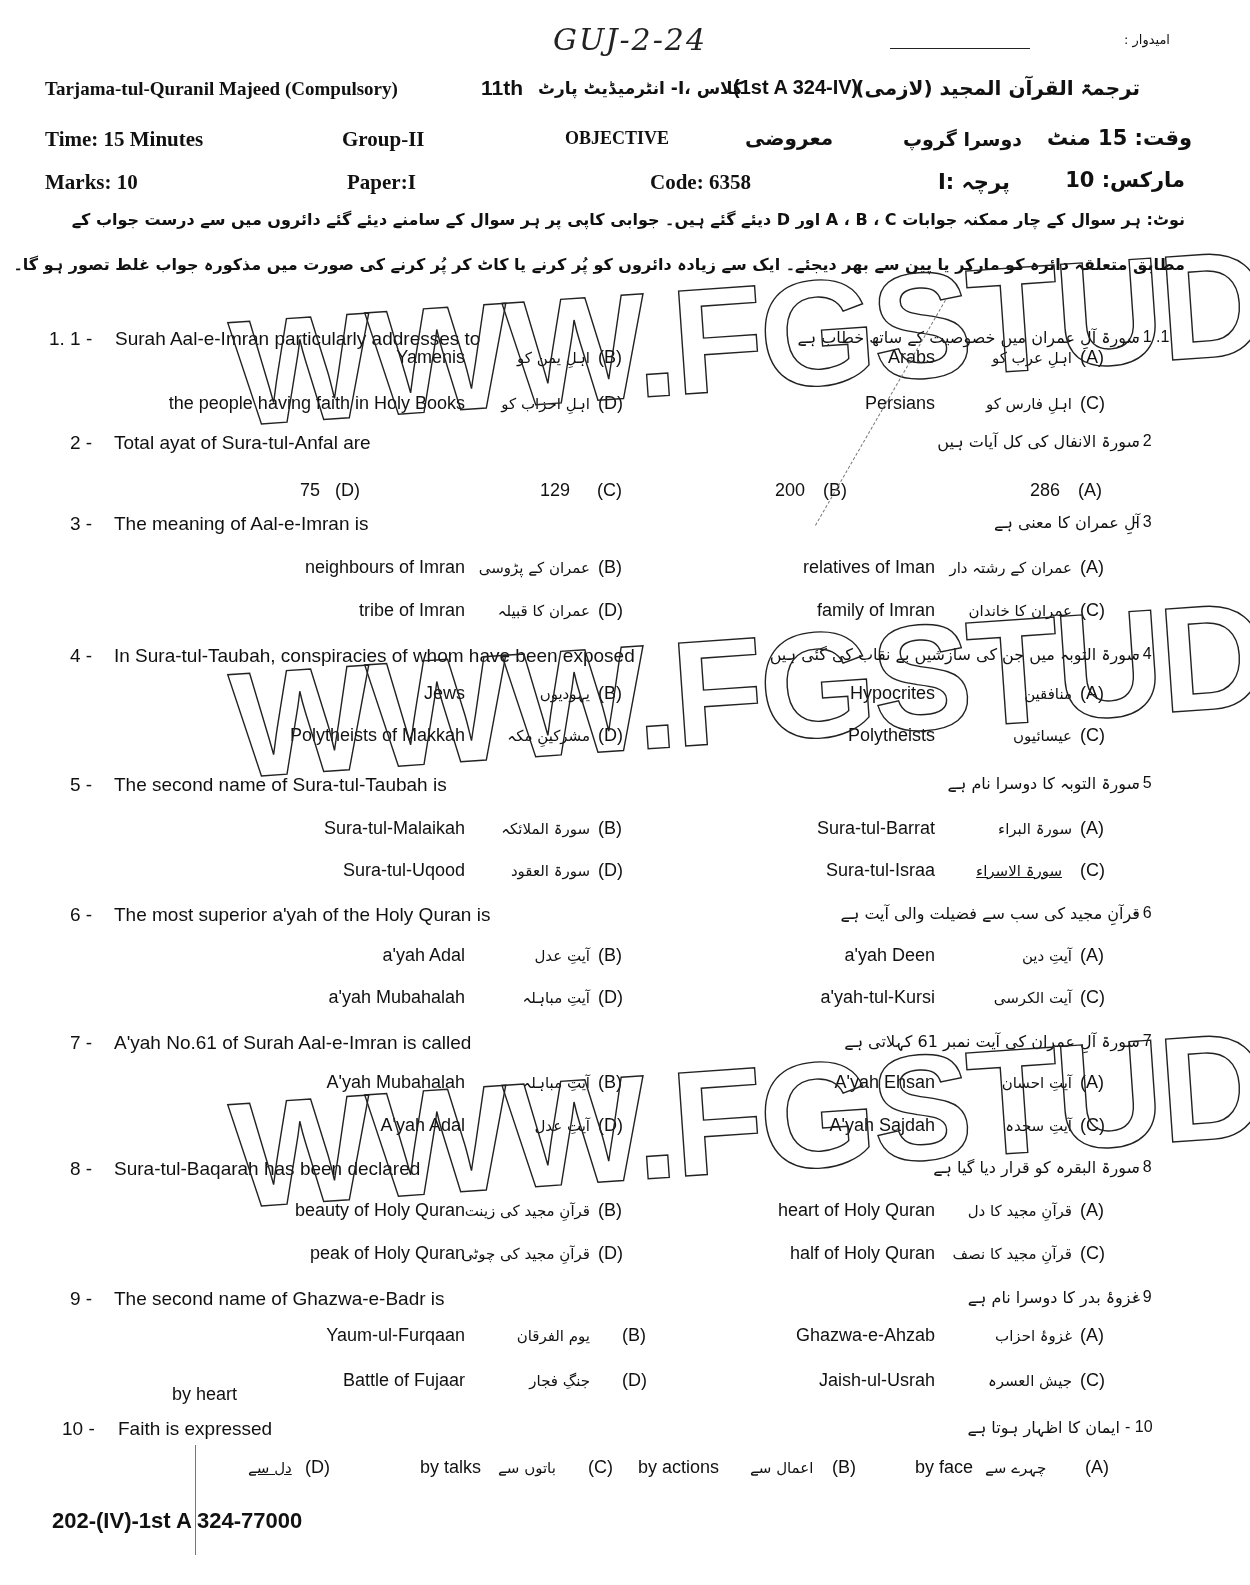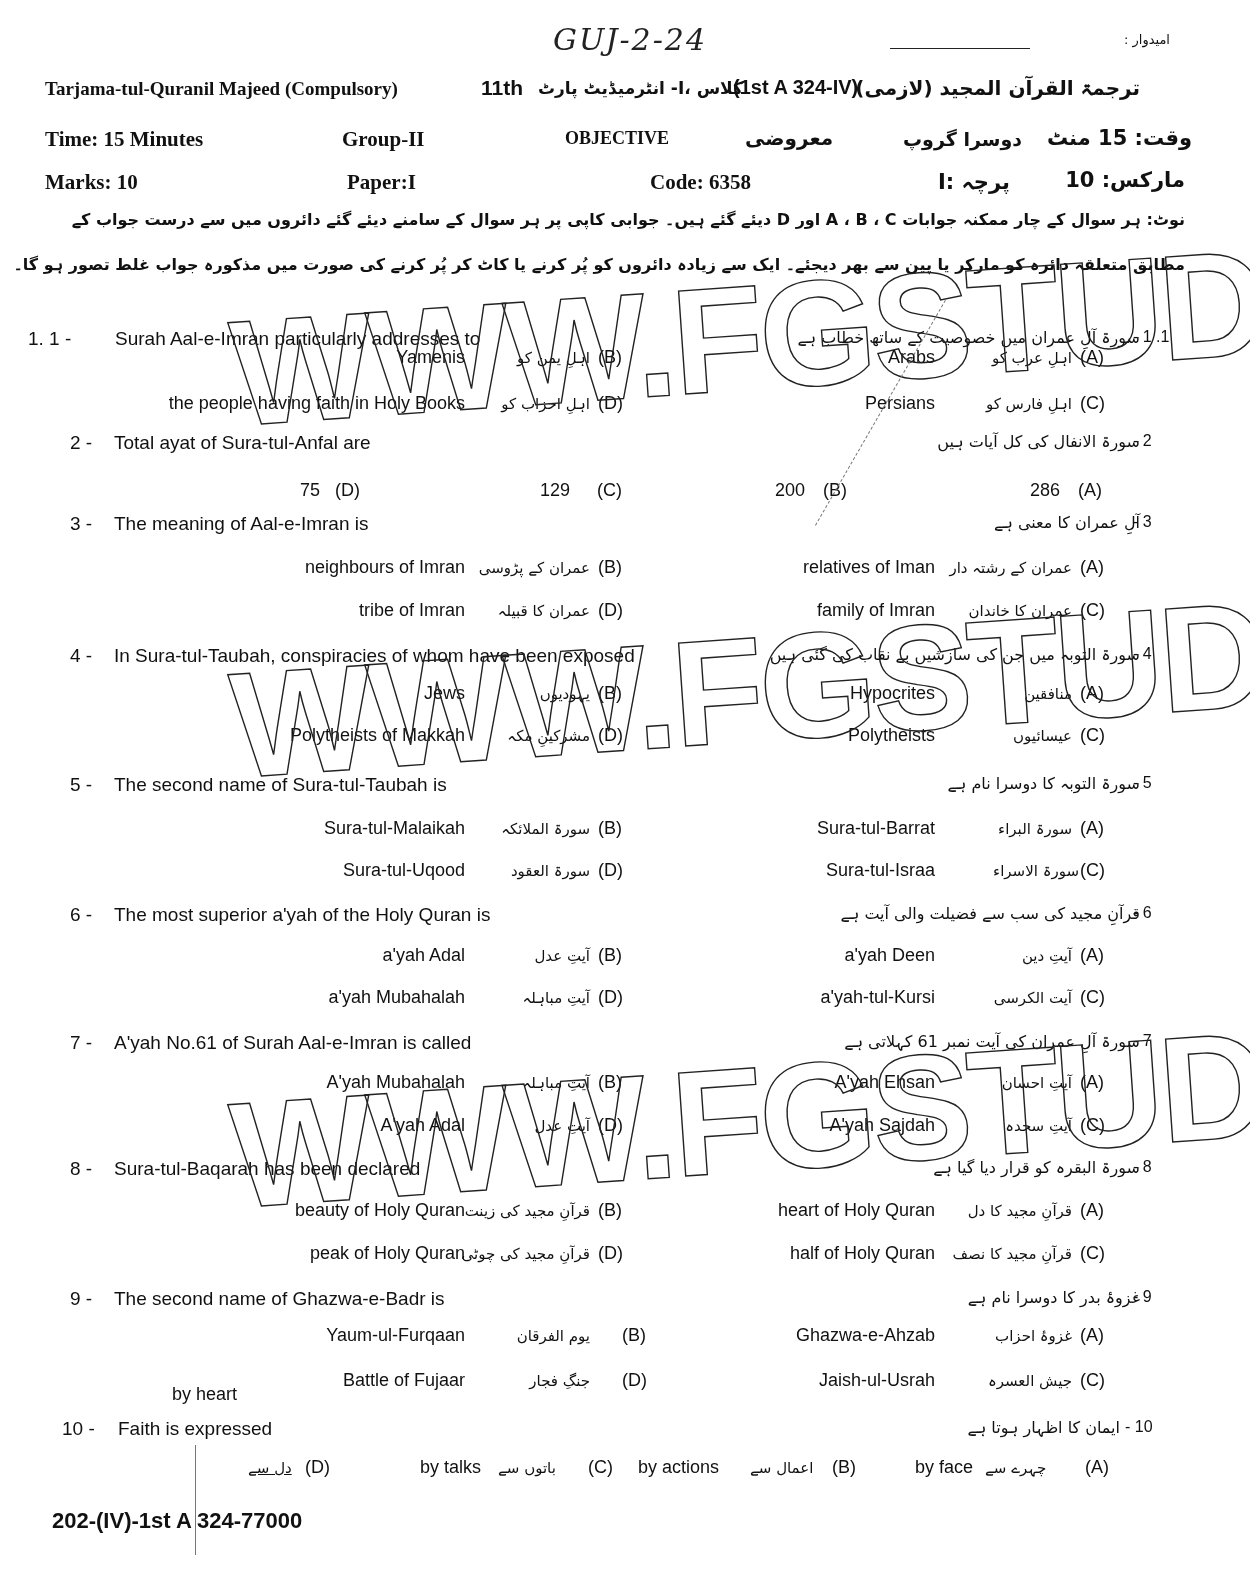--- a/index.html
+++ b/index.html
@@ -41,21 +41,21 @@
 <div class="abs serif hdr" style="left:45px;top:170px;">Marks: 10</div>
 <div class="abs serif hdr" style="left:347px;top:170px;">Paper:I</div>
 <div class="abs serif hdr" style="left:650px;top:170px;">Code: 6358</div>
 <div class="abs urdu" style="left:938px;top:170px;font-size:21px;font-weight:bold;">پرچہ :I</div>
 <div class="abs urdu" style="right:65px;top:168px;font-size:21px;font-weight:bold;">مارکس: 10</div>
 
 <div class="abs urdu" style="right:65px;top:210px;font-size:16px;font-weight:bold;">نوٹ: ہر سوال کے چار ممکنہ جوابات A ، B ، C اور D دیئے گئے ہیں۔ جوابی کاپی پر ہر سوال کے سامنے دیئے گئے دائروں میں سے درست جواب کے</div>
 <div class="abs urdu" style="right:65px;top:255px;font-size:16px;font-weight:bold;">مطابق متعلقہ دائرہ کو مارکر یا پین سے بھر دیجئے۔ ایک سے زیادہ دائروں کو پُر کرنے یا کاٹ کر پُر کرنے کی صورت میں مذکورہ جواب غلط تصور ہو گا۔</div>
 
 <div id="questions">
-    <div class="abs sans q" style="left:28px;top:328px;text-align:center;">1. 1 -</div>
+    <div class="abs sans q" style="left:49px;top:328px;text-align:center;">1. 1 -</div>
     <div class="abs sans q" style="left:115px;top:328px;">Surah Aal-e-Imran particularly addresses to</div>
     <div class="abs urdu ur-q" style="right:110px;top:328px;">سورۃ آلِ عمران میں خصوصیت کے ساتھ خطاب ہے</div>
     <div class="abs sans ur-q" style="left:1133px;top:328px;">- 1 .1</div>
     <div class="abs sans opt" style="right:785px;top:347px;text-align:right;">Yamenis</div>
     <div class="abs urdu ur-o" style="right:660px;top:349px;">اہلِ یمن کو</div>
     <div class="abs sans opt" style="left:598px;top:347px;">(B)</div>
     <div class="abs sans opt" style="right:785px;top:393px;text-align:right;">the people having faith in Holy Books</div>
     <div class="abs urdu ur-o" style="right:660px;top:395px;">اہلِ احزاب کو</div>
     <div class="abs sans opt" style="left:598px;top:393px;">(D)</div>
     <div class="abs sans opt" style="right:315px;top:347px;text-align:right;">Arabs</div>
@@ -115,21 +115,21 @@
     <div class="abs sans opt" style="right:785px;top:818px;text-align:right;">Sura-tul-Malaikah</div>
     <div class="abs urdu ur-o" style="right:660px;top:820px;">سورۃ الملائکہ</div>
     <div class="abs sans opt" style="left:598px;top:818px;">(B)</div>
     <div class="abs sans opt" style="right:785px;top:860px;text-align:right;">Sura-tul-Uqood</div>
     <div class="abs urdu ur-o" style="right:660px;top:862px;">سورۃ العقود</div>
     <div class="abs sans opt" style="left:598px;top:860px;">(D)</div>
     <div class="abs sans opt" style="right:315px;top:818px;text-align:right;">Sura-tul-Barrat</div>
     <div class="abs urdu ur-o" style="right:178px;top:820px;">سورۃ البراء</div>
     <div class="abs sans opt" style="left:1080px;top:818px;">(A)</div>
     <div class="abs sans opt" style="right:315px;top:860px;text-align:right;">Sura-tul-Israa</div>
-    <div class="abs urdu ur-o" style="right:171px;top:862px;">سورۃ الاسراء</div>
+    <div class="abs urdu ur-o" style="right:188px;top:862px;text-decoration:underline;">سورۃ الاسراء</div>
     <div class="abs sans opt" style="left:1080px;top:860px;">(C)</div>
     <div class="abs sans q" style="left:70px;top:904px;">6 -</div>
     <div class="abs sans q" style="left:114px;top:904px;">The most superior a'yah of the Holy Quran is</div>
     <div class="abs urdu ur-q" style="right:110px;top:904px;">قرآنِ مجید کی سب سے فضیلت والی آیت ہے</div>
     <div class="abs sans ur-q" style="left:1133px;top:904px;">- 6</div>
     <div class="abs sans opt" style="right:785px;top:945px;text-align:right;">a'yah Adal</div>
     <div class="abs urdu ur-o" style="right:660px;top:947px;">آیتِ عدل</div>
     <div class="abs sans opt" style="left:598px;top:945px;">(B)</div>
     <div class="abs sans opt" style="right:785px;top:987px;text-align:right;">a'yah Mubahalah</div>
     <div class="abs urdu ur-o" style="right:660px;top:989px;">آیتِ مباہلہ</div>

